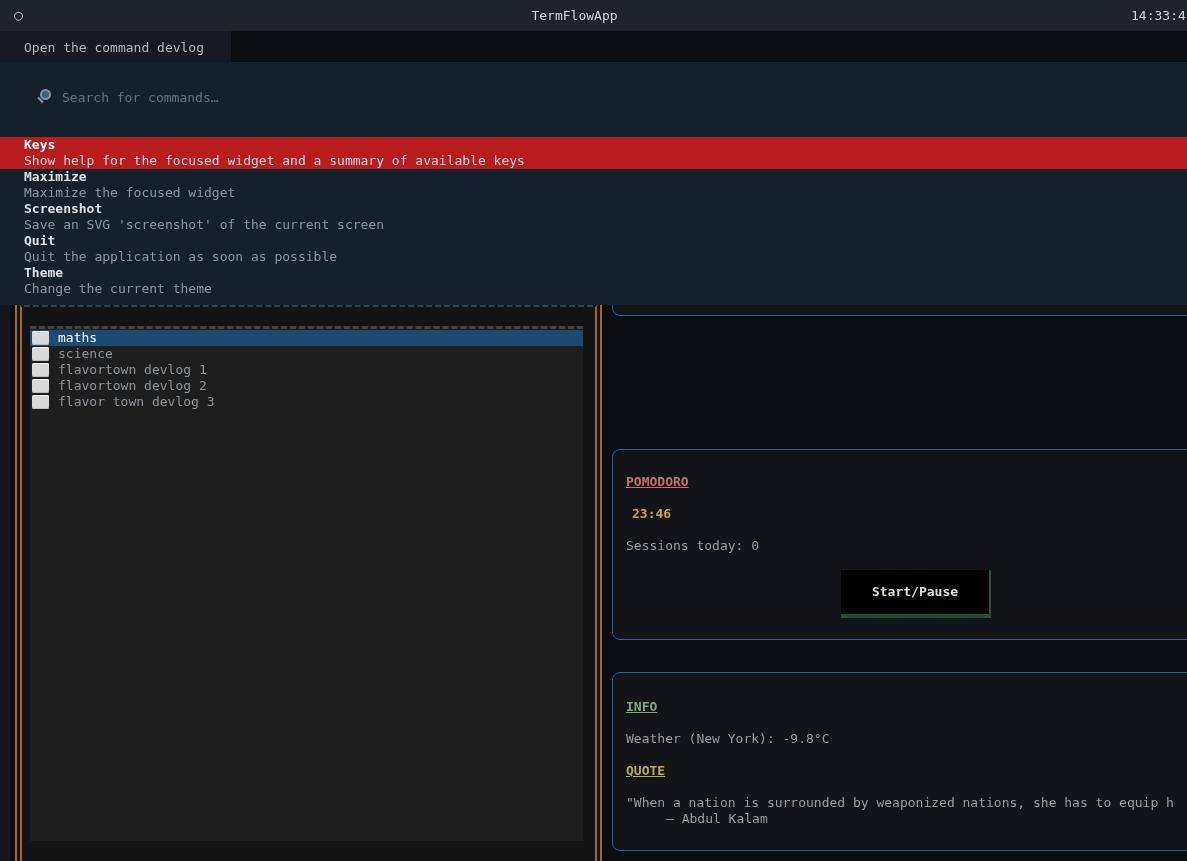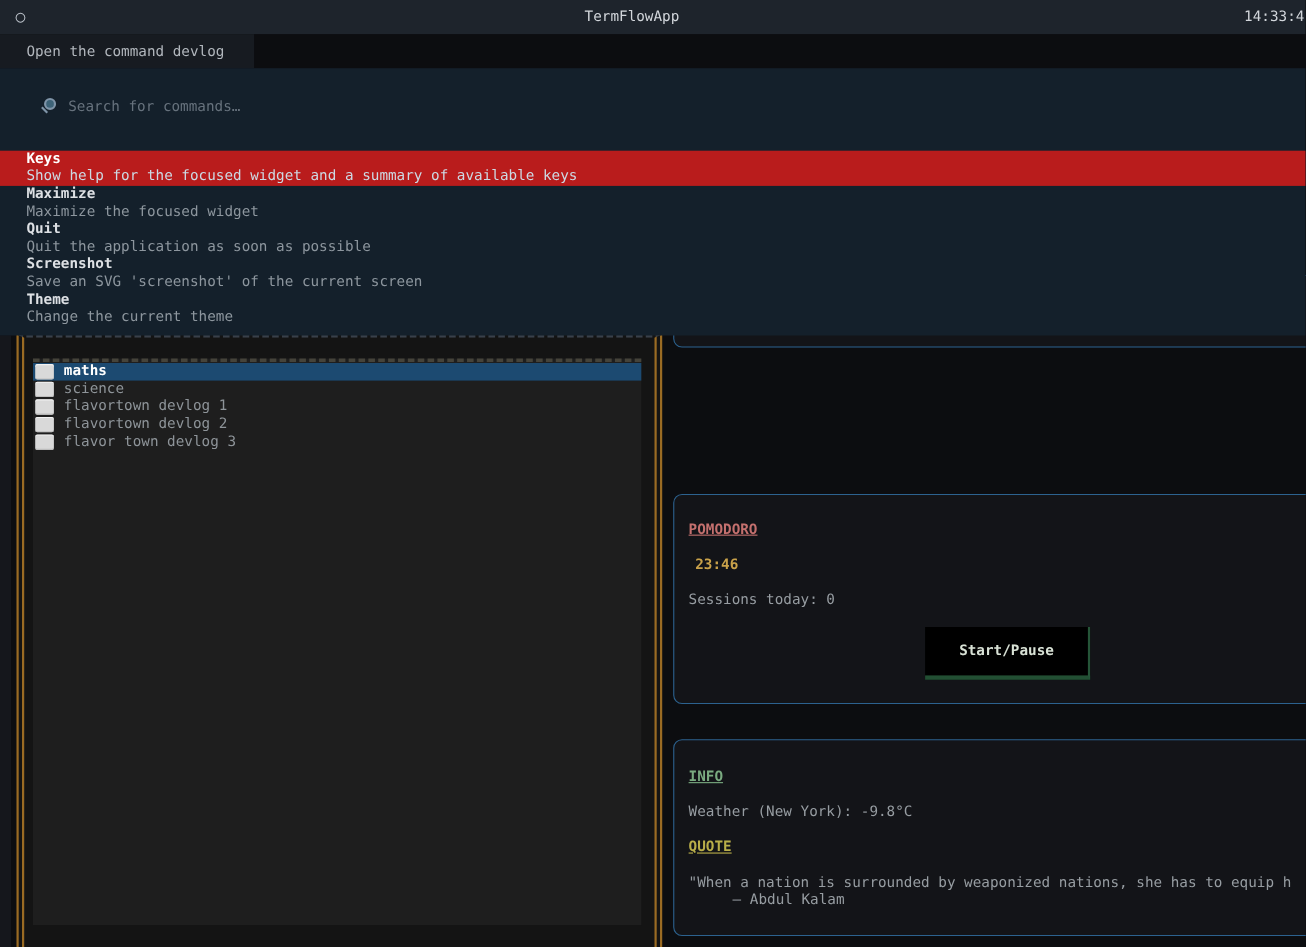--- a/index.html
+++ b/index.html
@@ -56,21 +56,21 @@
 
   
   .todo-widget { position:absolute; left:15px; top:304px; width:587px; height:557px;
                  background:#141414;
                  border-left:7px double #9a6b23; border-right:7px double #9a6b23;
                  border-top:3px dashed #39404a; }
   .todo-list { position:absolute; left:8px; top:19px; width:553px; height:515px;
                background:#1e1e1e; border-top:3px dashed #45433a; padding-top:1px; }
   .todo-row { display:flex; align-items:center; height:16px; width:100%;
               color:#8e9499; white-space:nowrap; }
-  .todo-row.selected { background:#1c4a71; color:#ffffff; font-weight:bold; }
+  .todo-row.selected { background:#1c4a71; color:#ffffff; font-weight:normal; }
   .todo-checkbox { flex:0 0 17px; width:17px; height:14px; margin-left:2px;
               margin-right:9px; background:#d9d9d9; border-radius:2px;
               box-shadow:inset 0 1px 0 #f2f2f2, inset 0 -1px 0 #bdbdbd; }
 
   
   .panel { position:absolute; left:612px; width:605px; background:#131418;
            border:1px solid #2c628f; border-radius:8px; }
   .panel-top    { top:250px; height:66px; z-index:1; }
   .panel-pomodoro { top:449px; height:191px; }
   .panel-info     { top:672px; height:179px; }
@@ -161,25 +161,25 @@
   <div class="palette-list">
     <div class="palette-item highlighted">
       <span class="pi-title">Keys</span>
       <span class="pi-desc">Show help for the focused widget and a summary of available keys</span>
     </div>
     <div class="palette-item">
       <span class="pi-title">Maximize</span>
       <span class="pi-desc">Maximize the focused widget</span>
     </div>
     <div class="palette-item">
+      <span class="pi-title">Screenshot</span>
+      <span class="pi-desc">Save an SVG 'screenshot' of the current screen</span>
+    </div>
+    <div class="palette-item">
       <span class="pi-title">Quit</span>
       <span class="pi-desc">Quit the application as soon as possible</span>
-    </div>
-    <div class="palette-item">
-      <span class="pi-title">Screenshot</span>
-      <span class="pi-desc">Save an SVG 'screenshot' of the current screen</span>
     </div>
     <div class="palette-item">
       <span class="pi-title">Theme</span>
       <span class="pi-desc">Change the current theme</span>
     </div>
   </div>
 </div>
 
 </body></html>

